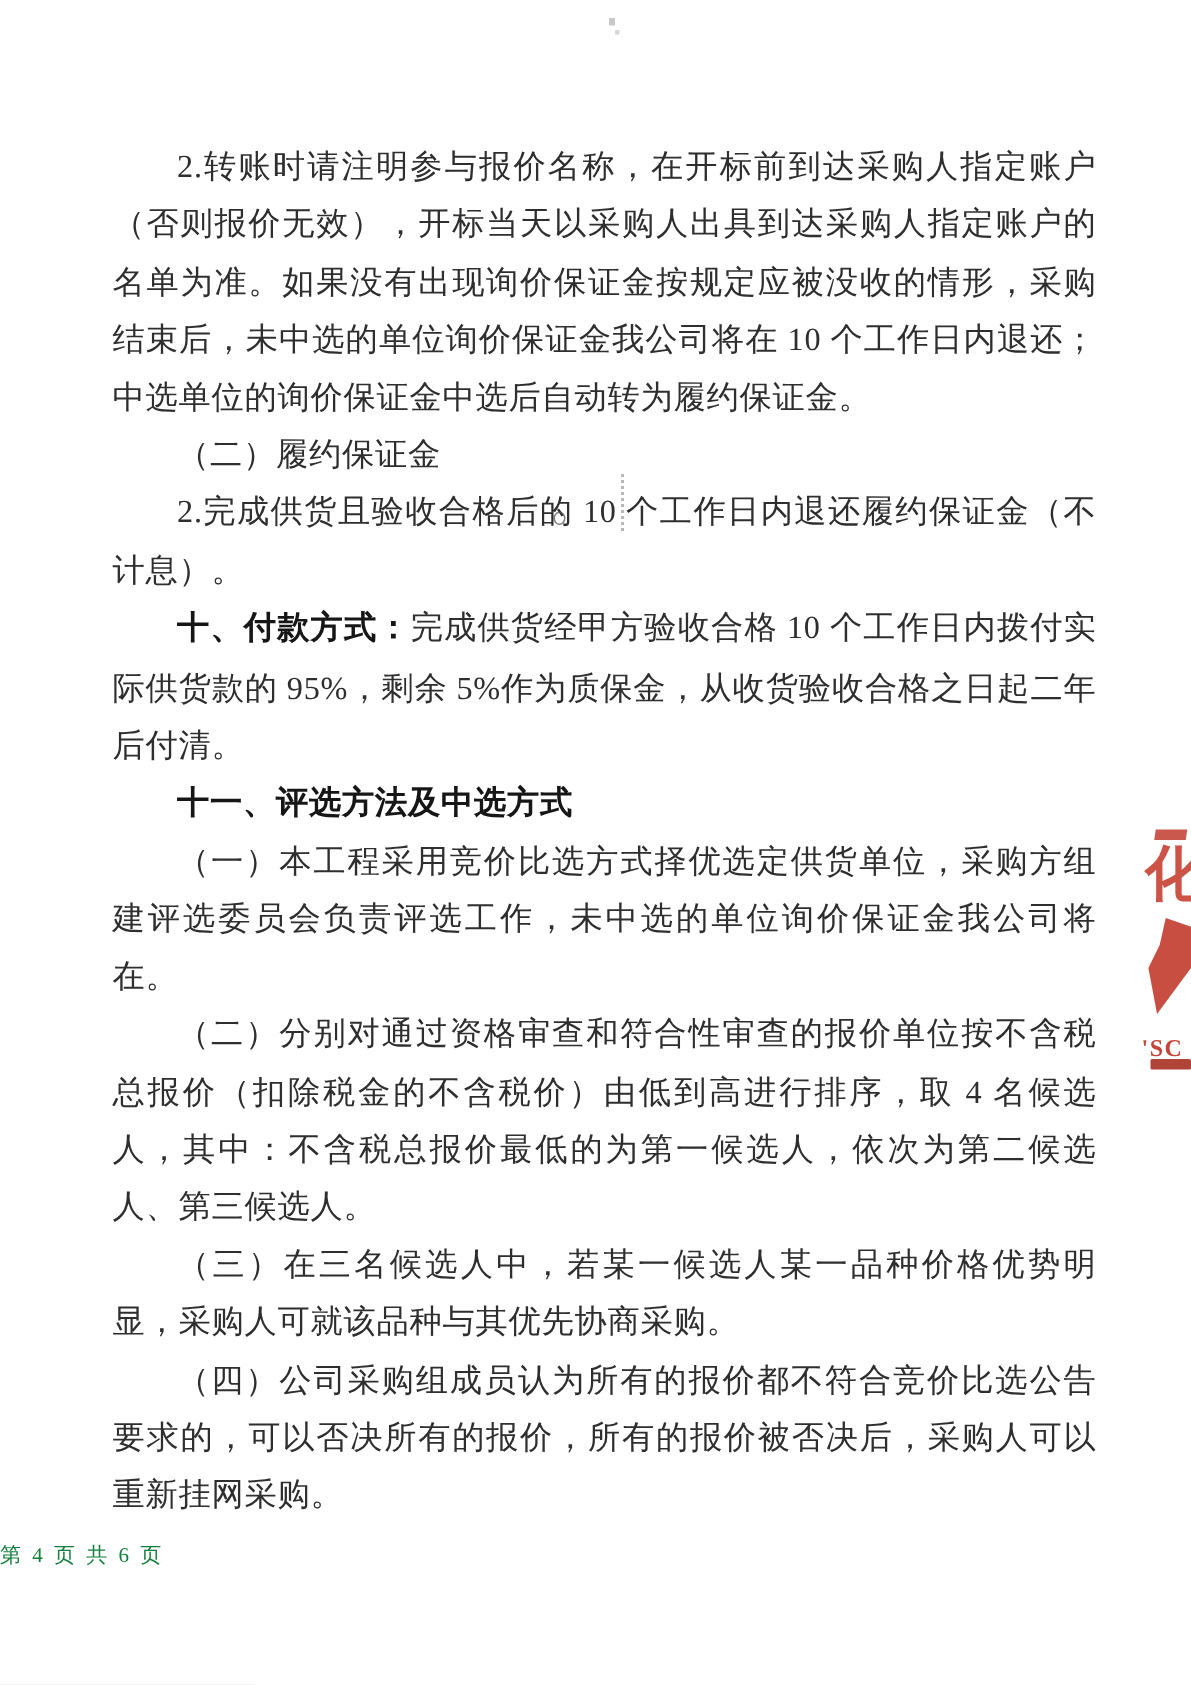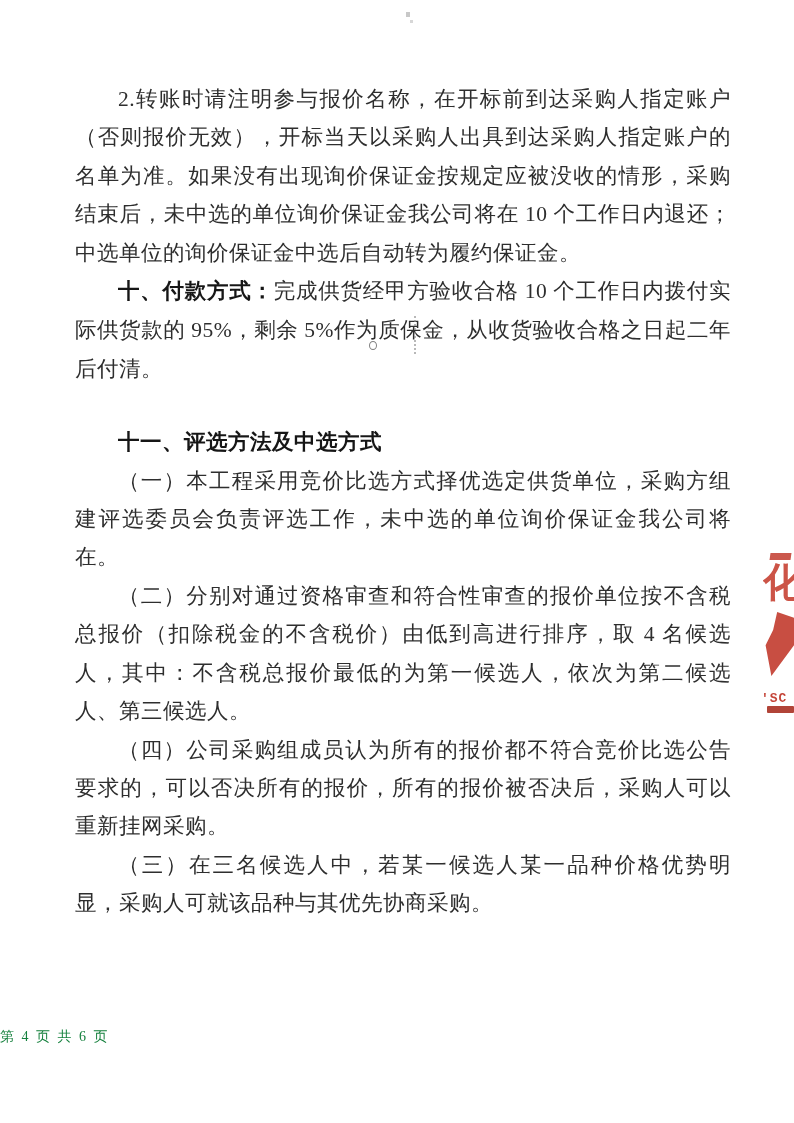--- a/index.html
+++ b/index.html
@@ -13,36 +13,35 @@
     height: 1123px;
     margin: 0 auto;
     background: #ffffff;
     overflow: hidden;
     font-family: "Liberation Serif", "DejaVu Serif", serif;
     color: #2e2e2e;
   }
   .content {
     position: absolute;
     left: 75px;
-    top: 80px;
+    top: 92px;
     width: 656px;
     font-size: 21.5px;
     line-height: 38.4px;
     text-align: justify;
     letter-spacing: 0.5px;
   }
   .content p.para {
     margin: 0;
     text-indent: 2em;
   }
   .content p.heading {
     font-family: "Liberation Sans", "DejaVu Sans", sans-serif;
     font-weight: bold;
     color: #161616;
-    margin-top: 35px;
   }
   .run-bold {
     font-family: Liberation Mono, monospace;
     font-weight: bold;
     color: #161616;
   }
   .page-footer {
     position: absolute;
     left: 0;
     top: 1028px;
@@ -83,23 +82,23 @@
     width: 29px;
     height: 64px;
     background: #c23b2e;
     opacity: 0.9;
     clip-path: polygon(42% 0%, 100% 9%, 100% 52%, 22% 100%, 2% 52%, 28% 28%);
   }
   .stamp-letters {
     position: absolute;
     left: 761px;
     top: 691px;
-    font-family: Liberation Mono, monospace;
+    font-family: Liberation Serif, serif;
     font-weight: bold;
-    font-size: 13px;
+    font-size: 16px;
     letter-spacing: 1px;
     color: #c23b2e;
     opacity: 0.95;
   }
   .stamp-bar-bottom {
     position: absolute;
     left: 767px;
     top: 706px;
     width: 27px;
     height: 7px;
@@ -146,26 +145,28 @@
     opacity: 0.6;
   }
 </style>
 </head>
 <body>
 
 <div class="page">
 
   <div class="content">
       <p class="para"><span>2.转账时请注明参与报价名称，在开标前到达采购人指定账户（否则报价无效），开标当天以采购人出具到达采购人指定账户的名单为准。如果没有出现询价保证金按规定应被没收的情形，采购结束后，未中选的单位询价保证金我公司将在 10 个工作日内退还；中选单位的询价保证金中选后自动转为履约保证金。</span></p>
+      <p class="para"><span>（二）履约保证金</span></p>
+      <p class="para"><span>2.完成供货且验收合格后的 10 个工作日内退还履约保证金（不计息）。</span></p>
       <p class="para"><span class="run-bold">十、付款方式：</span><span>完成供货经甲方验收合格 10 个工作日内拨付实际供货款的 95%，剩余 5%作为质保金，从收货验收合格之日起二年后付清。</span></p>
       <p class="para heading"><span>十一、评选方法及中选方式</span></p>
       <p class="para"><span>（一）本工程采用竞价比选方式择优选定供货单位，采购方组建评选委员会负责评选工作，未中选的单位询价保证金我公司将在。</span></p>
       <p class="para"><span>（二）分别对通过资格审查和符合性审查的报价单位按不含税总报价（扣除税金的不含税价）由低到高进行排序，取 4 名候选人，其中：不含税总报价最低的为第一候选人，依次为第二候选人、第三候选人。</span></p>
+      <p class="para"><span>（三）在三名候选人中，若某一候选人某一品种价格优势明显，采购人可就该品种与其优先协商采购。</span></p>
       <p class="para"><span>（四）公司采购组成员认为所有的报价都不符合竞价比选公告要求的，可以否决所有的报价，所有的报价被否决后，采购人可以重新挂网采购。</span></p>
-      <p class="para"><span>（三）在三名候选人中，若某一候选人某一品种价格优势明显，采购人可就该品种与其优先协商采购。</span></p>
     </div>
 
   <div class="page-footer">第 4 页 共 6 页</div>
 
   <div class="stamp-bar-top"></div>
   <div class="stamp-char">化</div>
   <div class="stamp-triangle"></div>
   <div class="stamp-letters">'SC</div>
   <div class="stamp-bar-bottom"></div>
 

